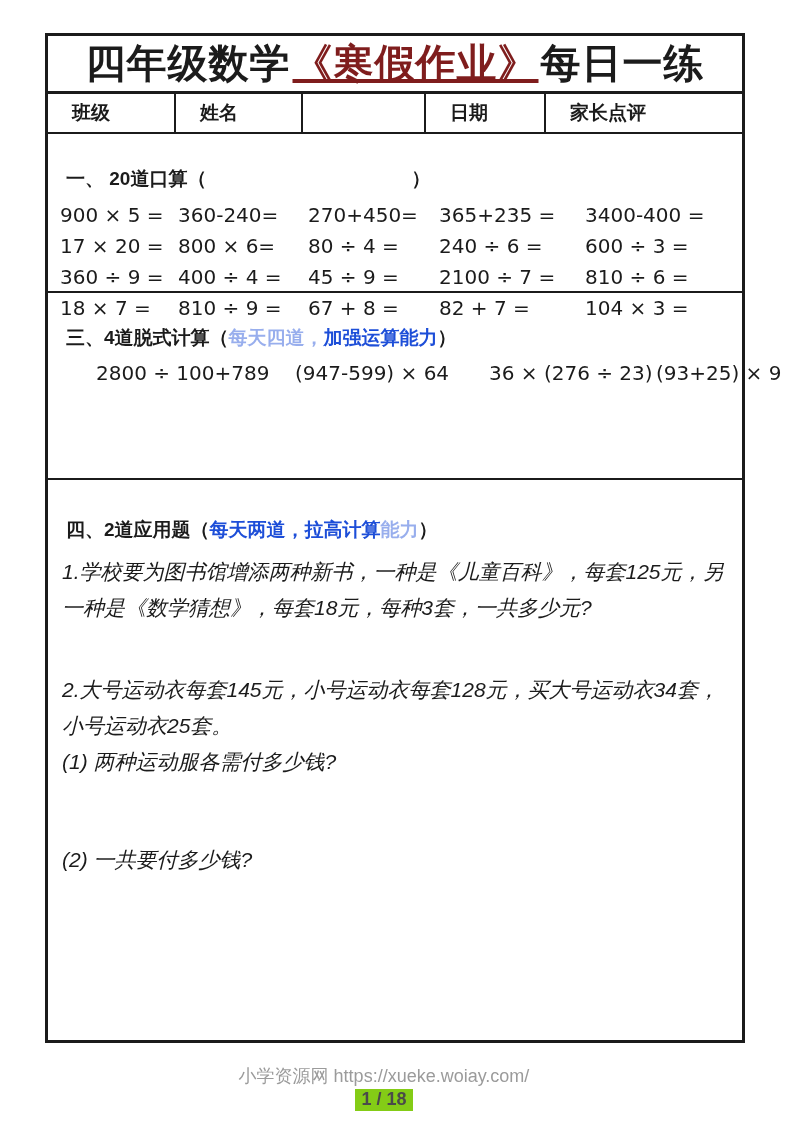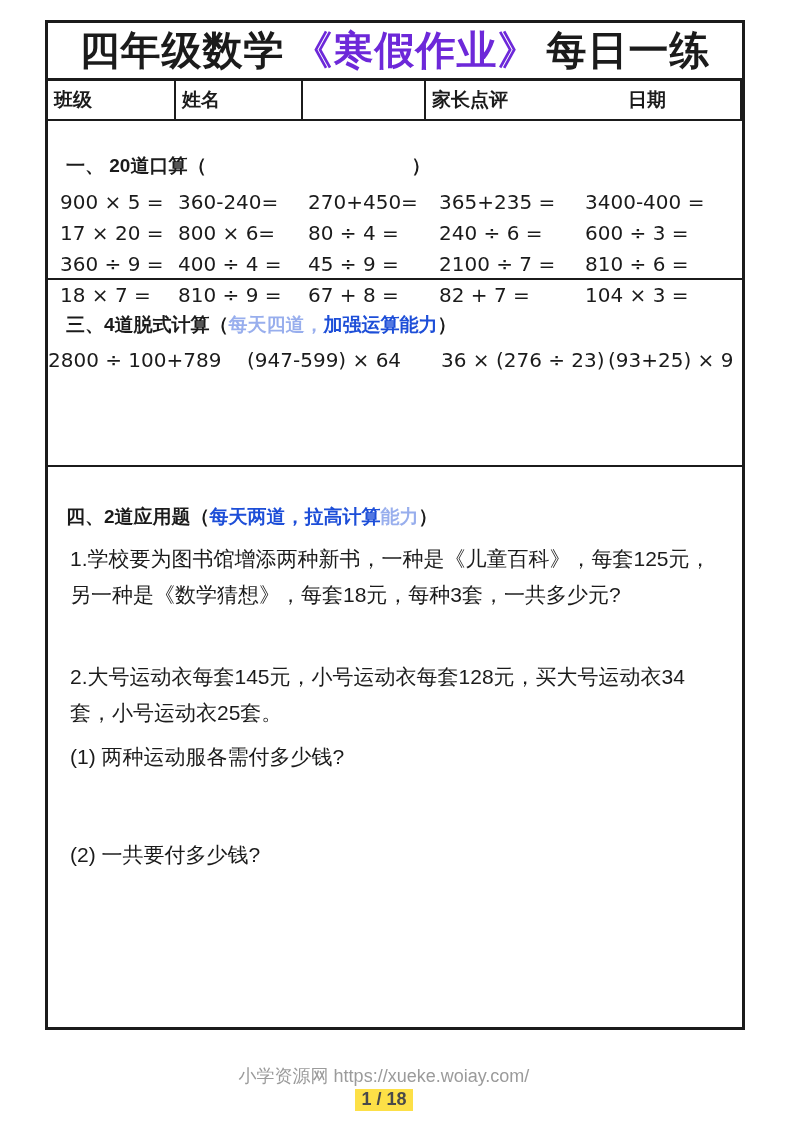--- a/index.html
+++ b/index.html
@@ -1,40 +1,40 @@
 <!DOCTYPE html>
 <html><head>
 <meta charset="utf-8">
 <style>
   html,body{margin:0;padding:0;}
   body{
     width:793px;height:1122px;background:#ffffff;position:relative;
     font-family:"Liberation Sans", sans-serif;color:#1b1b1b;
   }
   .sheet{
-    position:absolute;left:45px;top:20px;width:700px;height:1010px;
+    position:absolute;left:45px;top:33px;width:700px;height:1010px;
     border:3px solid #1b1b1b;box-sizing:border-box;
     display:flex;flex-direction:column;background:#fff;
   }
   
   .title-row{
     height:55px;border-bottom:3px solid #1b1b1b;flex:0 0 auto;
     display:flex;align-items:center;justify-content:center;
     font-family:"Liberation Serif", serif;font-weight:bold;
     font-size:40px;letter-spacing:1px;white-space:nowrap;
   }
-  .title-red{color:#6d28d9;margin:0 8px;}
+  .title-red{color:#7f1d1d;margin:0 2px;text-decoration:underline;}
   
   .info-row{
     height:38px;border-bottom:2px solid #1b1b1b;flex:0 0 auto;
     display:flex;font-size:19px;font-weight:bold;
   }
   .info-cell{
     border-right:2px solid #1b1b1b;box-sizing:border-box;
-    display:flex;align-items:center;padding-left:6px;
+    display:flex;align-items:center;padding-left:24px;
   }
   .info-cell.c0{flex:0 0 128px;}
   .info-cell.c1{flex:0 0 127px;}
   .info-cell.c2{flex:0 0 123px;}
   .info-cell.c3{flex:0 0 120px;}
   .info-cell.c4{flex:1 1 auto;border-right:none;}
   
   .section{border-bottom:2px solid #1b1b1b;box-sizing:border-box;position:relative;}
   .section:last-of-type{border-bottom:none;flex:1 1 auto;}
   .sec-heading{
@@ -55,34 +55,34 @@
   
   .sec-two{height:160px;}
   .grid-vert{
     display:grid;grid-template-columns:185px 162px 168px 1fr;
     padding:10px 0 0 40px;font-size:20px;white-space:nowrap;
   }
   
   .sec-three{height:187px;}
   .grid-step{
     display:grid;grid-template-columns:199px 194px 167px 1fr;
-    padding:10px 0 0 0;font-size:20px;white-space:nowrap;
+    padding:10px 0 0 0;font-size:20px;white-space:nowrap;margin-left:48px;
   }
   
   .sec-four{font-size:21px;line-height:36px;}
-  .word-p{padding:0 14px;margin:8px;}
+  .word-p{padding:0 14px;margin:0;font-style:italic;}
   .wp1{margin-top:6px;}
   .wp2{margin-top:46px;}
   .wq1{margin-top:0;}
   .wq2{margin-top:62px;}
   
   .footer{position:absolute;left:0;width:768px;text-align:center;}
   .footer-src{top:1064px;font-size:18px;color:#9b9b9b;}
   .footer-page{top:1089px;font-size:18px;font-weight:bold;color:#4a4a4a;}
-  .page-hl{background:#fde047;padding:0 6px 2px 6px;}
+  .page-hl{background:#84cc16;padding:0 6px 2px 6px;}
 </style>
 </head>
 <body>
 
 <div class="sheet">
 
   <div class="title-row">
     <span>四年级数学</span>
       <span class="title-red">《寒假作业》</span>
       <span>每日一练</span>
@@ -91,25 +91,25 @@
   <div class="info-row">
     <div class="info-cell c0">
         <span>班级</span>
       </div>
     <div class="info-cell c1">
         <span>姓名</span>
       </div>
     <div class="info-cell c2">
         <span></span>
       </div>
+    <div class="info-cell c3">
+        <span>日期</span>
+      </div>
     <div class="info-cell c4">
         <span>家长点评</span>
-      </div>
-    <div class="info-cell c3">
-        <span>日期</span>
       </div>
   </div>
 
   <div class="section sec-one">
     <div class="sec-heading">
       <span>一、 20道口算</span><span class="paren">（</span><span class="paren-gap-wide"></span><span class="paren">）</span>
     </div>
     <div class="grid-oral num">
       <span>900 × 5 =</span>
       <span>360-240=</span>

